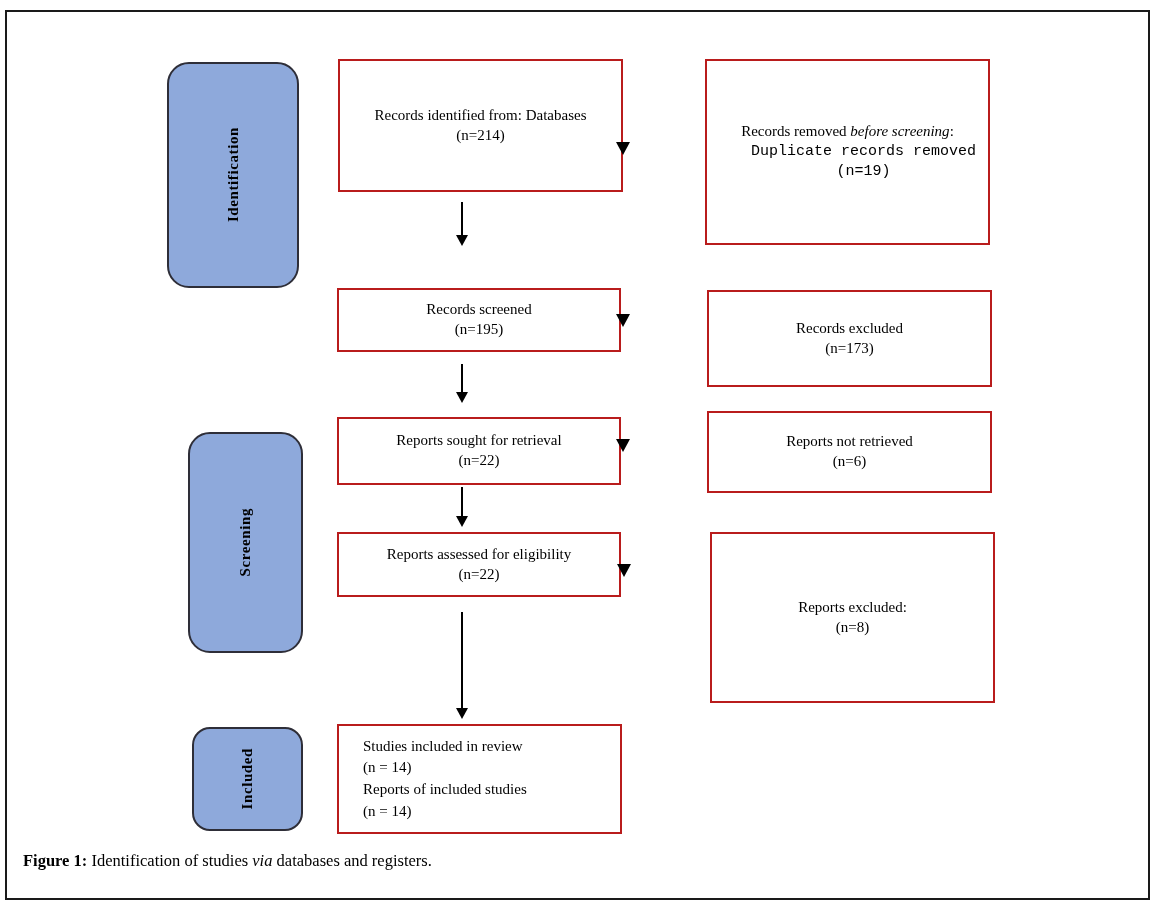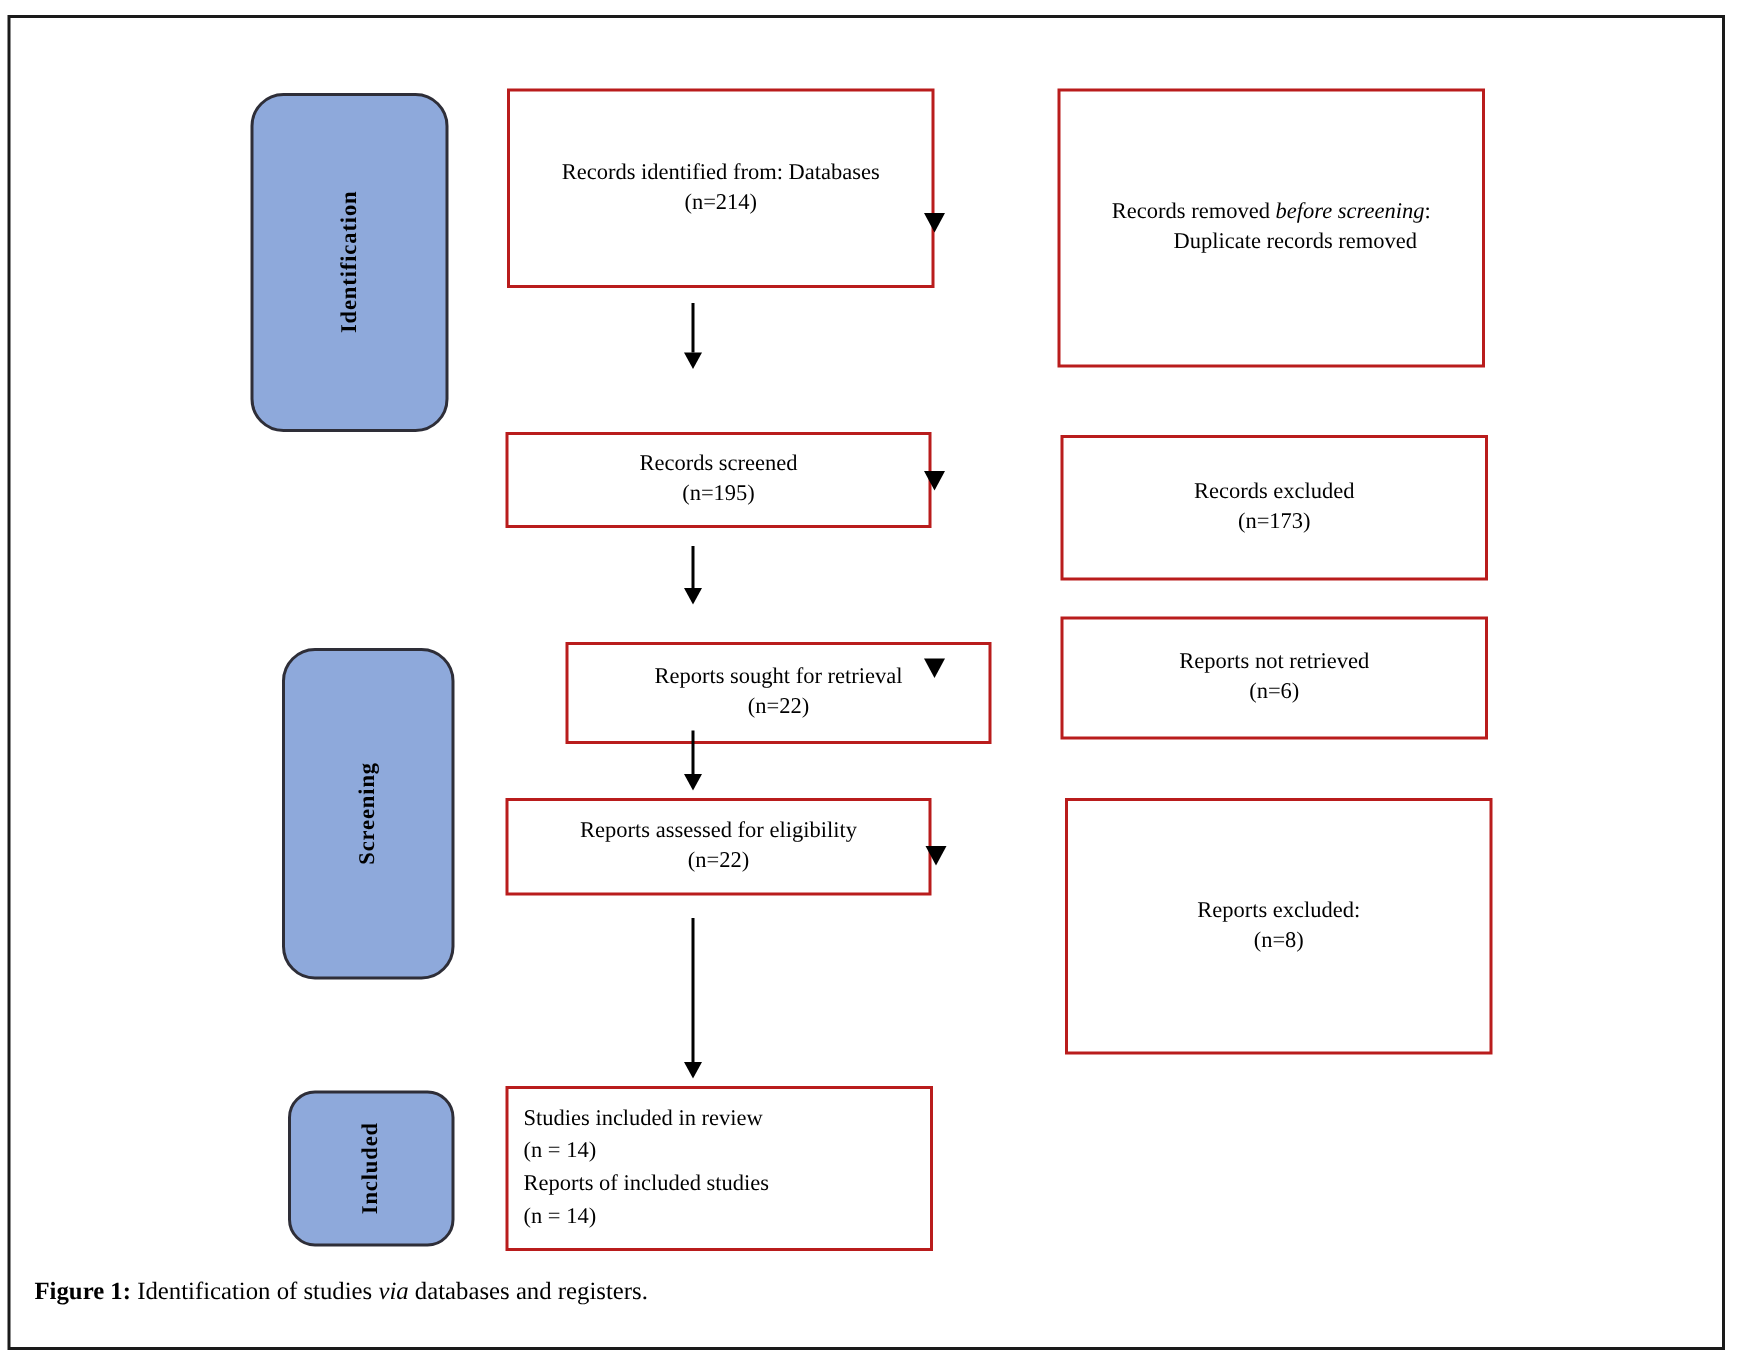--- a/index.html
+++ b/index.html
@@ -40,25 +40,25 @@
     box-sizing: border-box;
     display: flex; flex-direction: column;
     align-items: center; justify-content: center;
     font-size: 15px;
     line-height: 1.32;
     text-align: center;
   }
   .box.align-left {
     align-items: flex-start;
     text-align: left;
-    padding-left: 10px;
+    padding-left: 24px;
     line-height: 1.45;
   }
   .box .line { width: 100%; }
-  .box .indent { box-sizing: border-box; padding-left: 32px; }
+  .box .indent { box-sizing: border-box; padding-left: 32px; font-family: Liberation Mono, monospace; }
   .box.align-left .line { width: auto; }
   .varrow {
     position: absolute;
     width: 2px;
     background: #000;
   }
   .varrow::after {
     content: '';
     position: absolute;
     left: -5px; bottom: -11px;
@@ -100,40 +100,41 @@
 <div class="box" style="left:338px; top:59px; width:285px; height:133px;">
   <div class="line">Records identified from: Databases</div>
   <div class="line">(n=214)</div>
 </div>
 
 <div class="box" style="left:337px; top:288px; width:284px; height:64px;">
   <div class="line">Records screened</div>
   <div class="line">(n=195)</div>
 </div>
 
-<div class="box" style="left:337px; top:428px; width:284px; height:68px;margin-left:40px;">
+<div class="box" style="left:337px; top:417px; width:284px; height:68px;">
   <div class="line">Reports sought for retrieval</div>
   <div class="line">(n=22)</div>
 </div>
 
 <div class="box" style="left:337px; top:532px; width:284px; height:65px;">
   <div class="line">Reports assessed for eligibility</div>
   <div class="line">(n=22)</div>
 </div>
 
 <div class="box align-left" style="left:337px; top:724px; width:285px; height:110px;">
   <div class="line">Studies included in review</div>
   <div class="line">(n = 14)</div>
   <div class="line">Reports of included studies</div>
   <div class="line">(n = 14)</div>
 </div>
 
 <div class="box" style="left:705px; top:59px; width:285px; height:186px;">
   <div class="line"><span>Records removed </span><span class="italic">before screening</span><span>:</span></div>
   <div class="line indent">Duplicate records removed</div>
+  <div class="line indent">(n=19)</div>
 </div>
 
 <div class="box" style="left:707px; top:290px; width:285px; height:97px;">
   <div class="line">Records excluded</div>
   <div class="line">(n=173)</div>
 </div>
 
 <div class="box" style="left:707px; top:411px; width:285px; height:82px;">
   <div class="line">Reports not retrieved</div>
   <div class="line">(n=6)</div>

